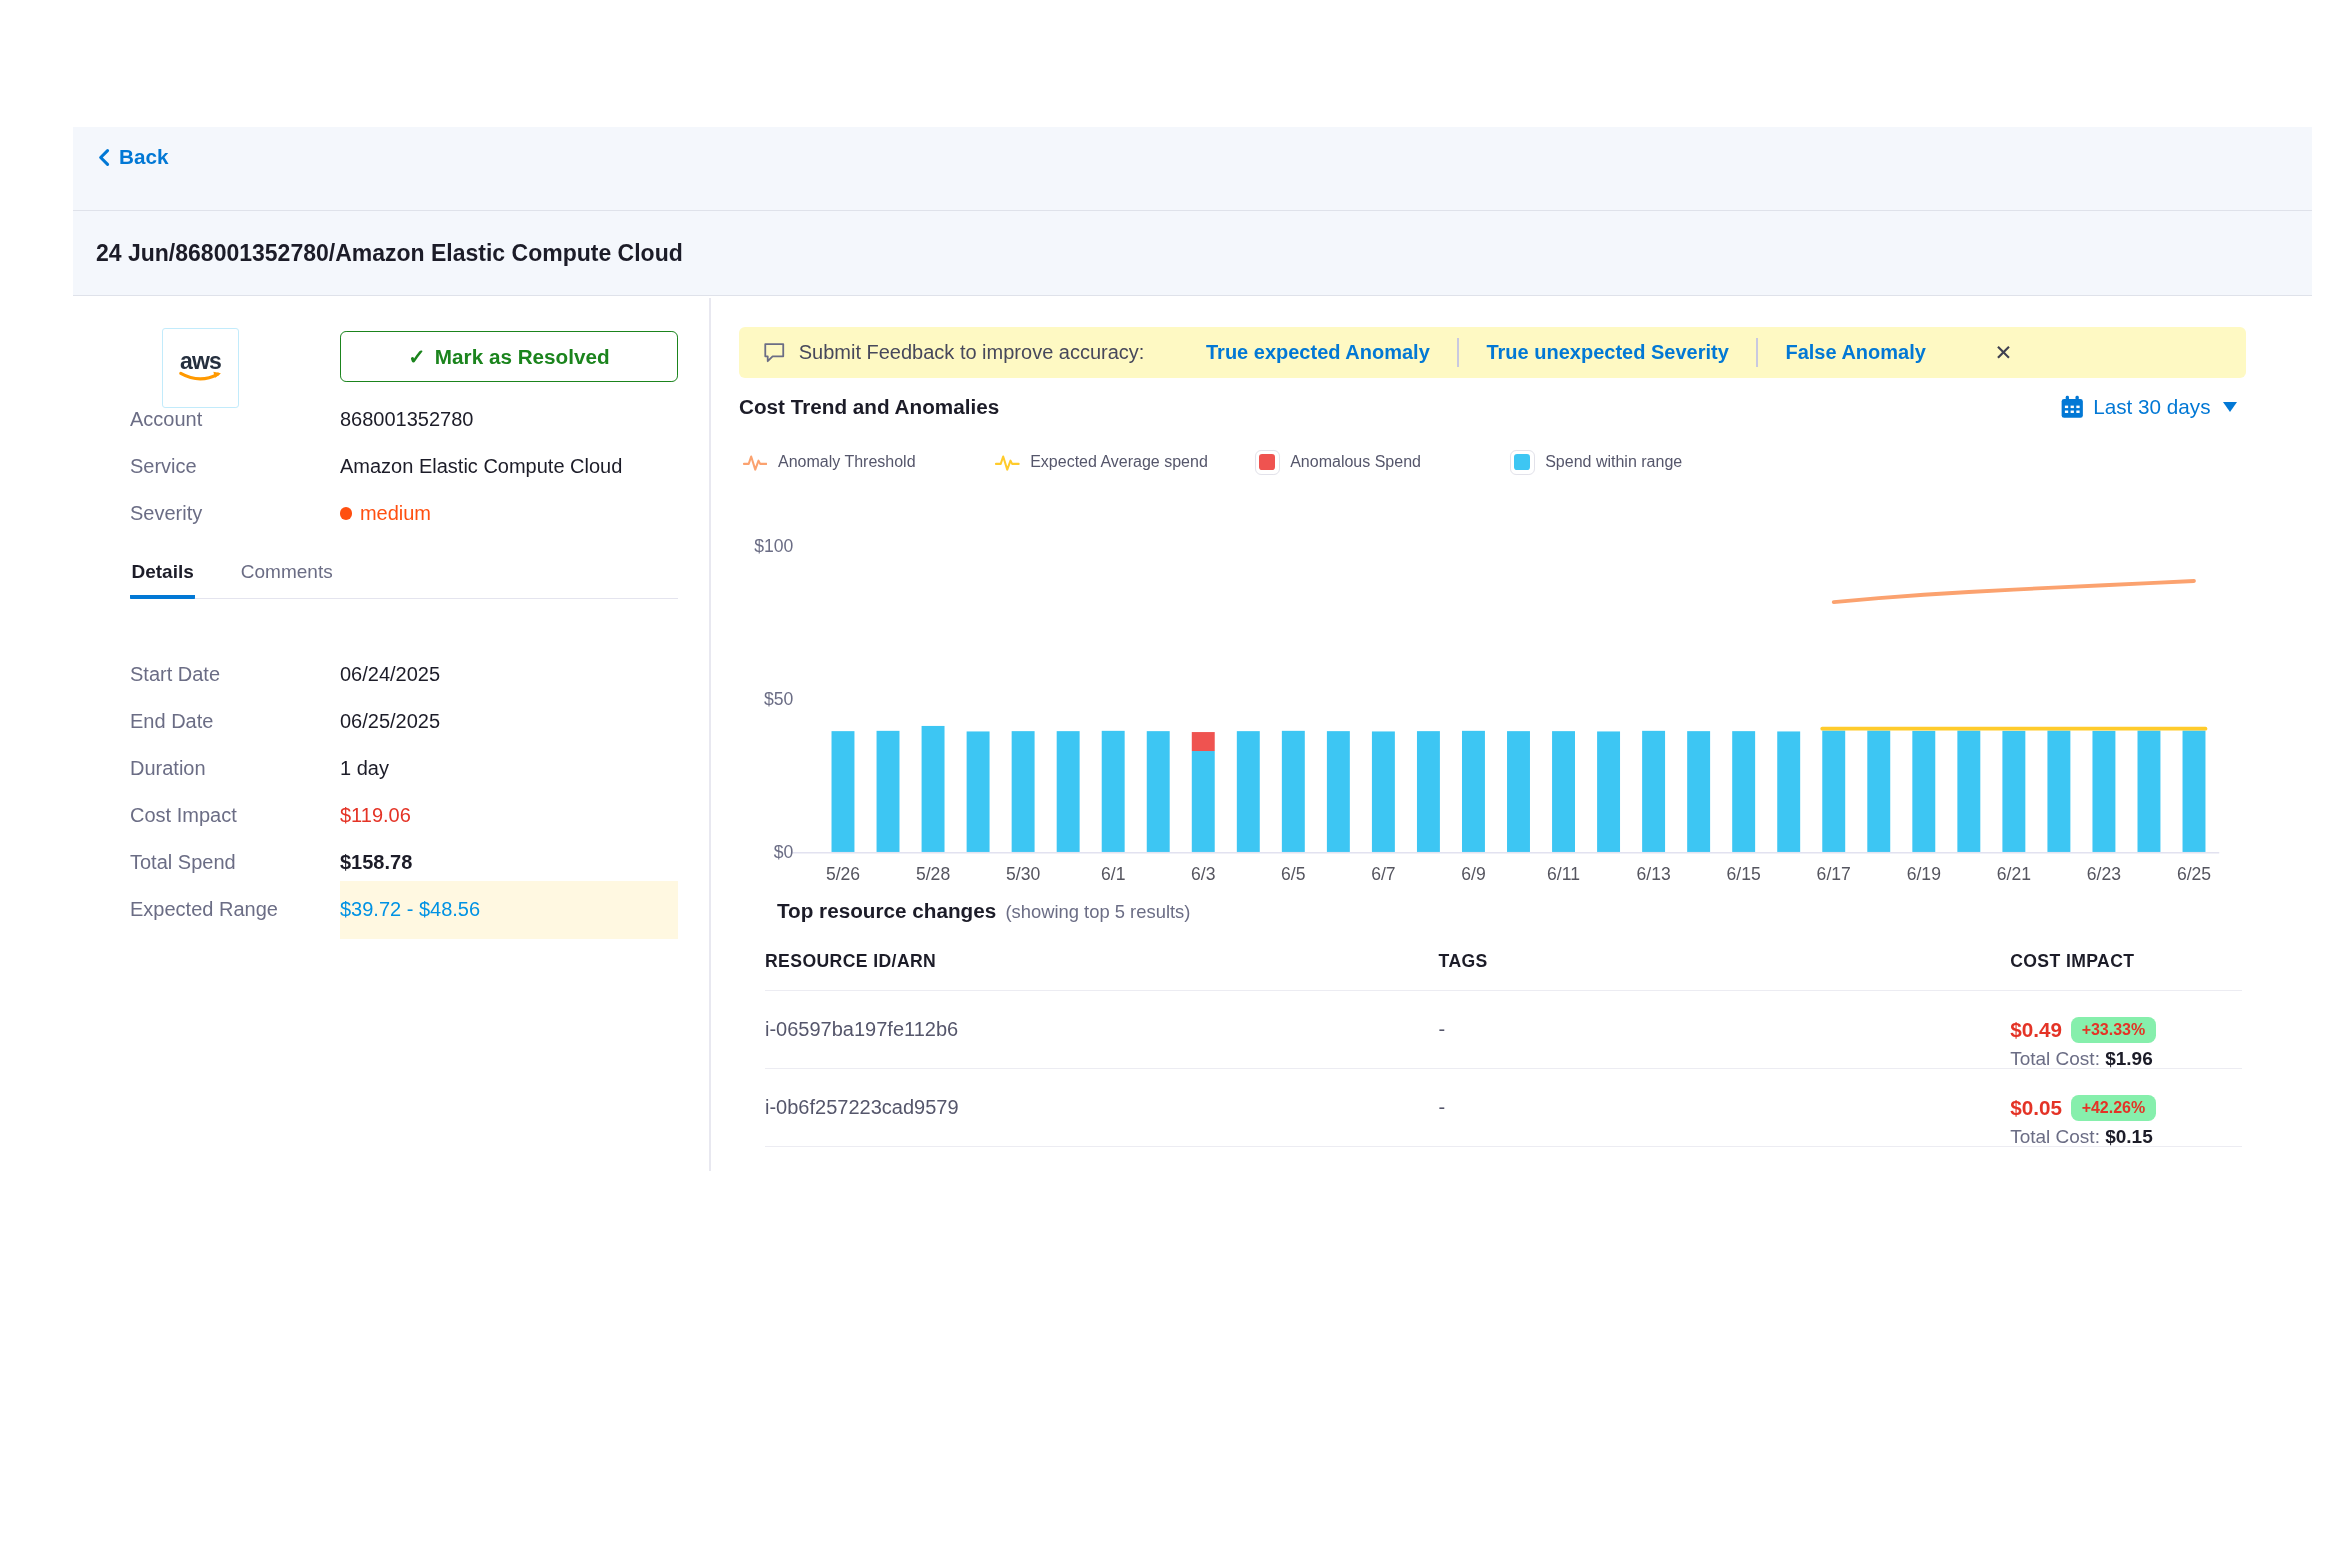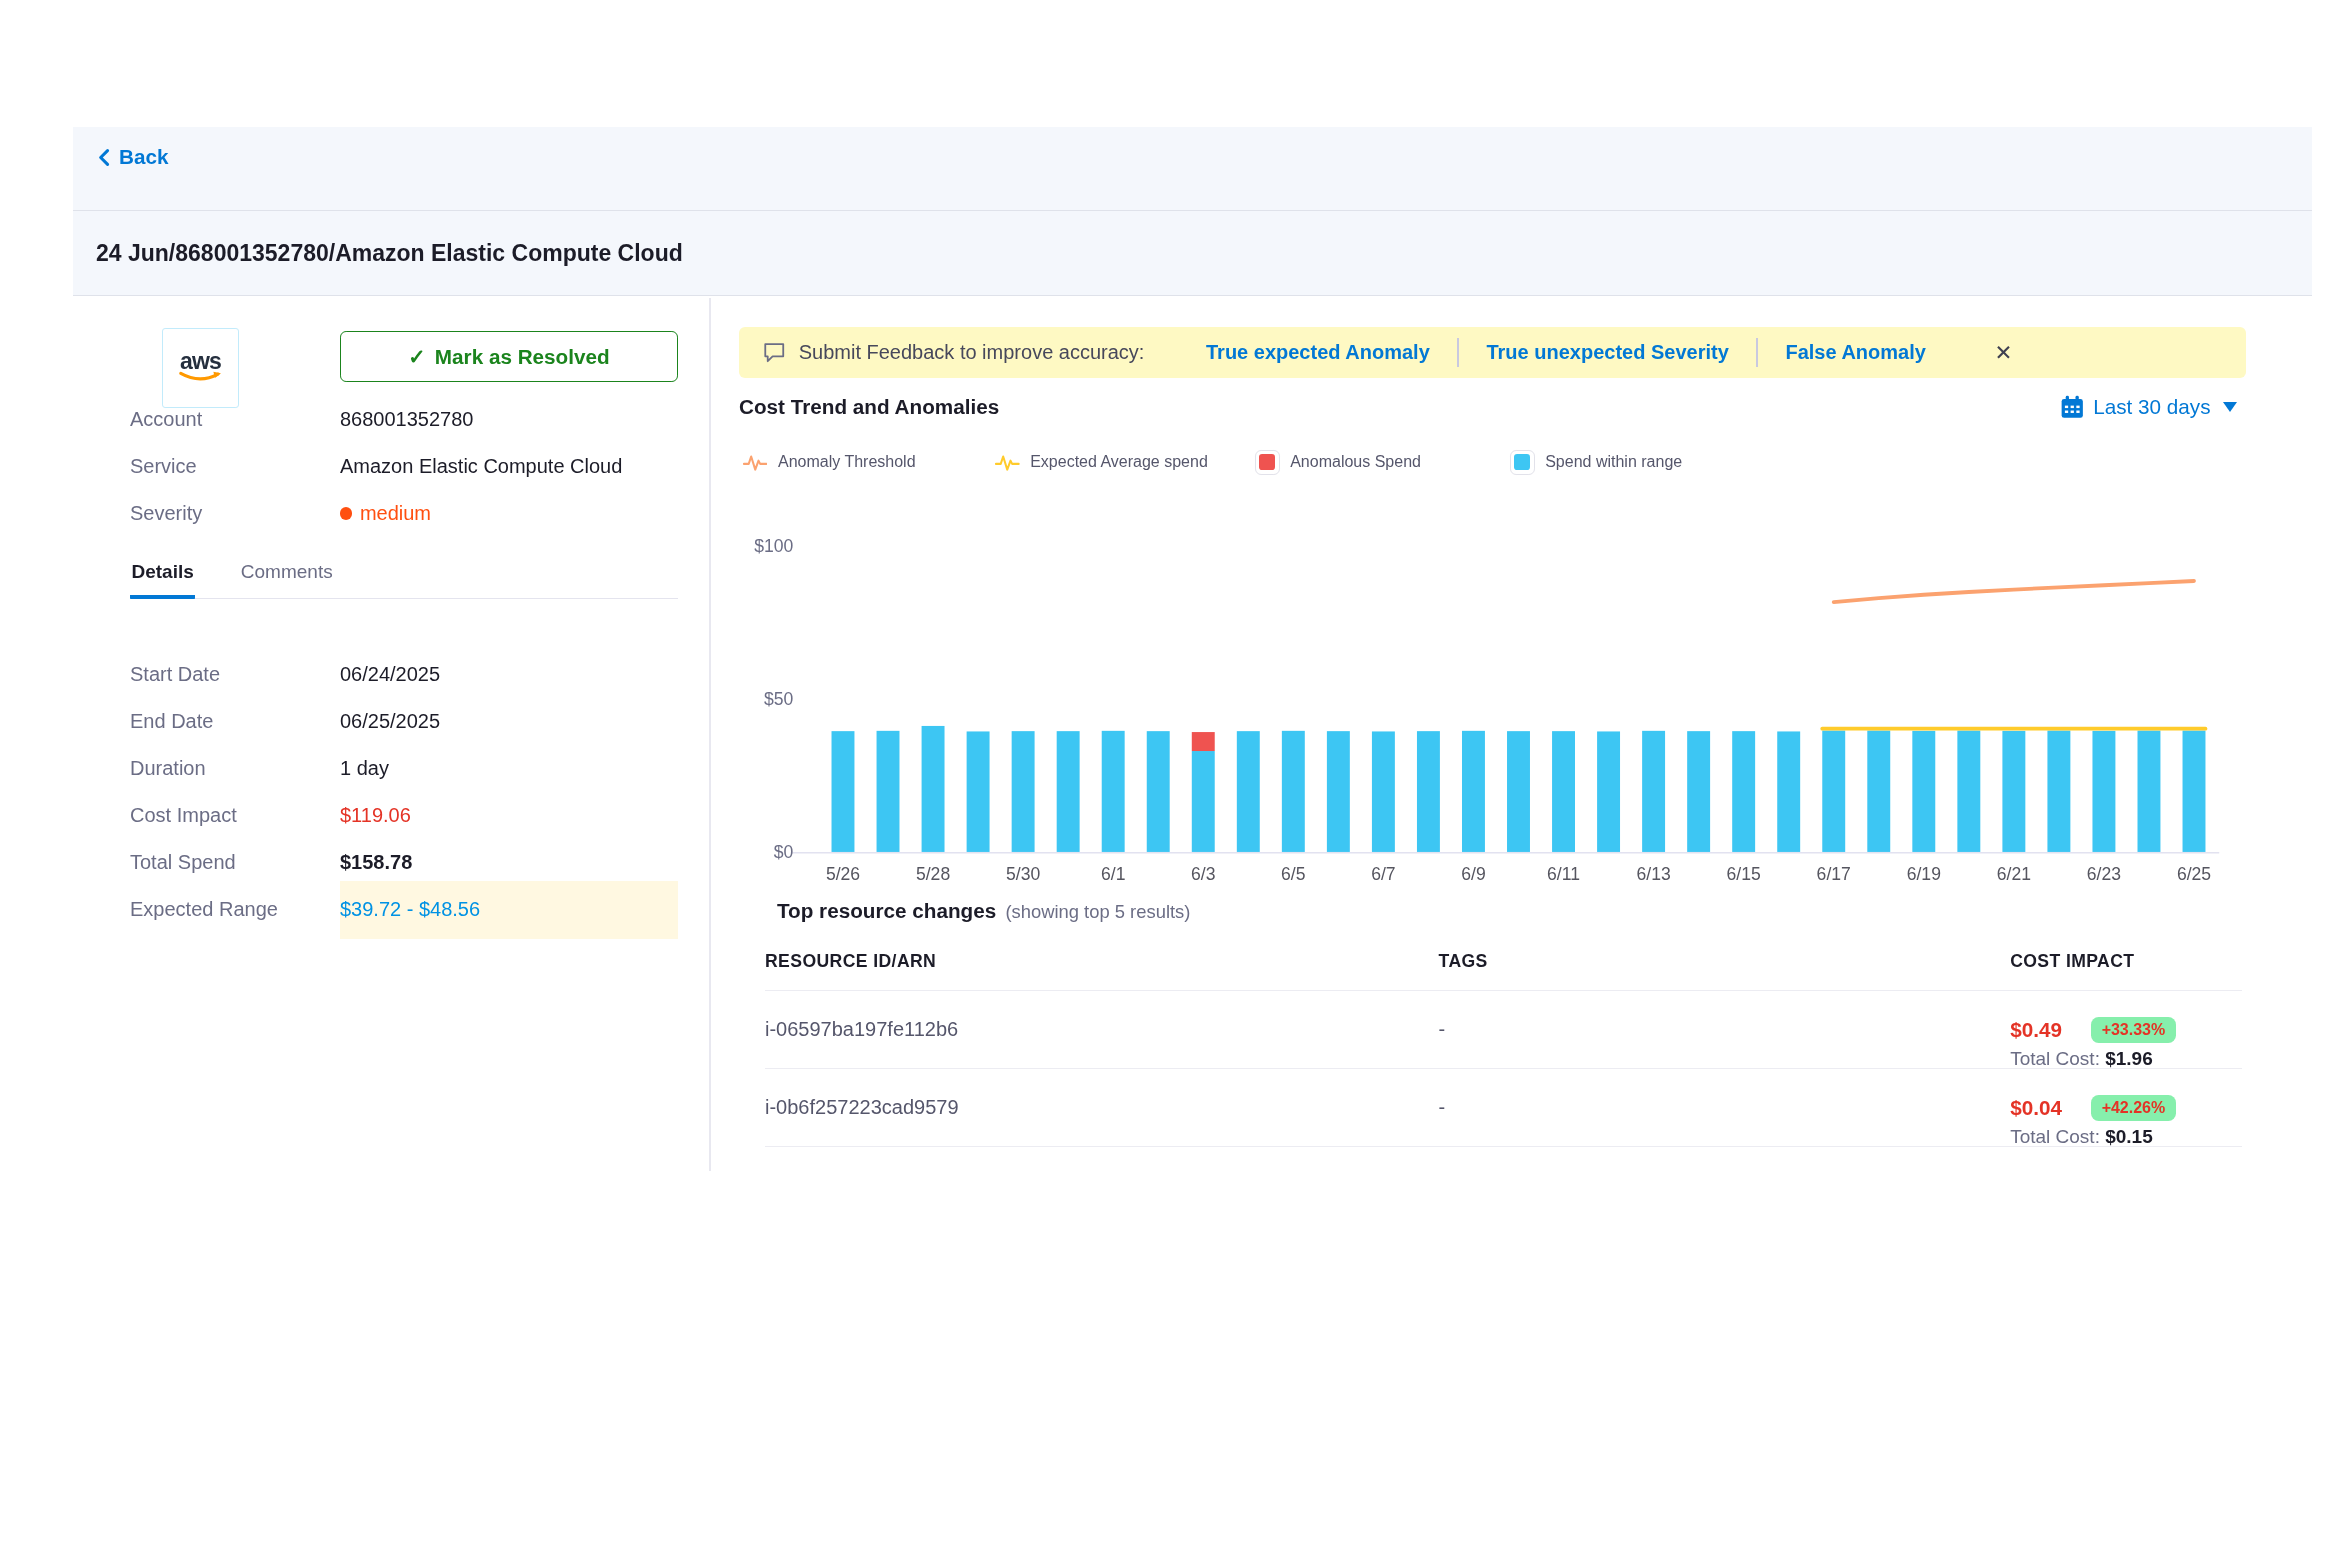--- a/index.html
+++ b/index.html
@@ -63,21 +63,21 @@
   .res-subtitle { font-size:18.4px; color:#6b6d85; }
   .res-table { position:absolute; top:635px; left:26px; width:1477px; }
   .res-head { display:flex; height:59px; align-items:center; border-bottom:1.5px solid #ececf2; }
   .res-head .c1, .res-row .c1 { width:674px; }
   .res-head .c2, .res-row .c2 { width:572px; }
   .res-head .c3, .res-row .c3 { width:232px; }
   .res-head div { font-size:17.6px; font-weight:bold; letter-spacing:0.4px; color:#1c1c28; }
   .res-row { display:flex; align-items:center; height:78px; border-bottom:1.5px solid #ececf2; }
   .res-id { font-size:20px; color:#55566b; }
   .res-dash { font-size:20px; color:#55566b; }
-  .impact-line1 { display:flex; align-items:center; gap:29px;margin-top:28px; }
+  .impact-line1 { display:flex; align-items:center; gap:9px;margin-top:28px; }
   .impact-price { color:#e43326; font-size:20.7px; font-weight:bold; }
   .impact-pill { background:#86efac; color:#e43326; font-size:16px; font-weight:bold; padding:3.8px 10.7px; border-radius:7.7px; }
   .impact-line2 { margin-top:4.6px; font-size:19px; color:#6b6d85; }
   .impact-line2 b { color:#1c1c28; }
 </style>
 </head>
 <body>
 
 <div class="top-wrap">
   <div class="crumb-section">
@@ -309,21 +309,21 @@
           <span class="impact-pill">+33.33%</span>
         </div>
         <div class="impact-line2"><span>Total Cost:</span> <b>$1.96</b></div>
       </div>
     </div>
     <div class="res-row">
       <div class="c1 res-id">i-0b6f257223cad9579</div>
       <div class="c2 res-dash">-</div>
       <div class="c3">
         <div class="impact-line1">
-          <span class="impact-price">$0.04</span>
+          <span class="impact-price">$0.05</span>
           <span class="impact-pill">+42.26%</span>
         </div>
         <div class="impact-line2"><span>Total Cost:</span> <b>$0.15</b></div>
       </div>
     </div>
   </div>
 </div>
 
 
 </body></html>

